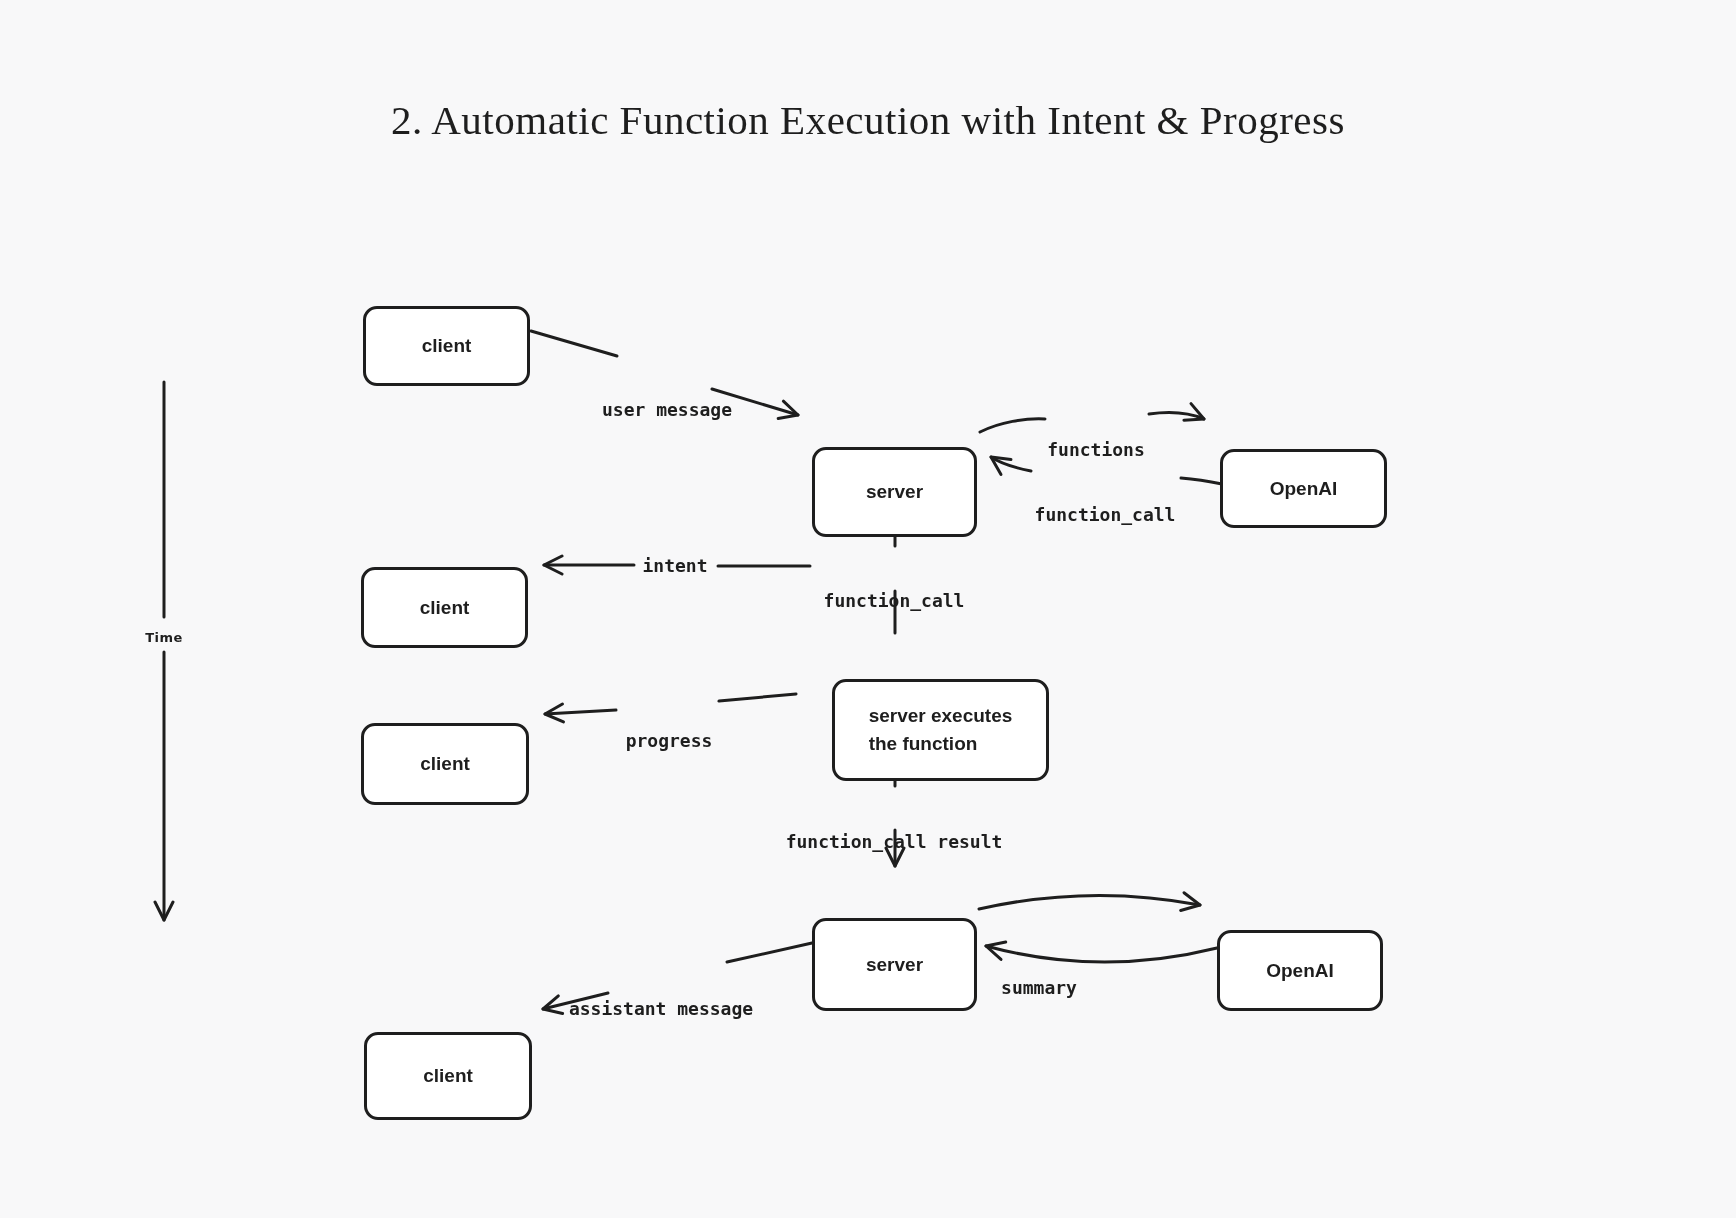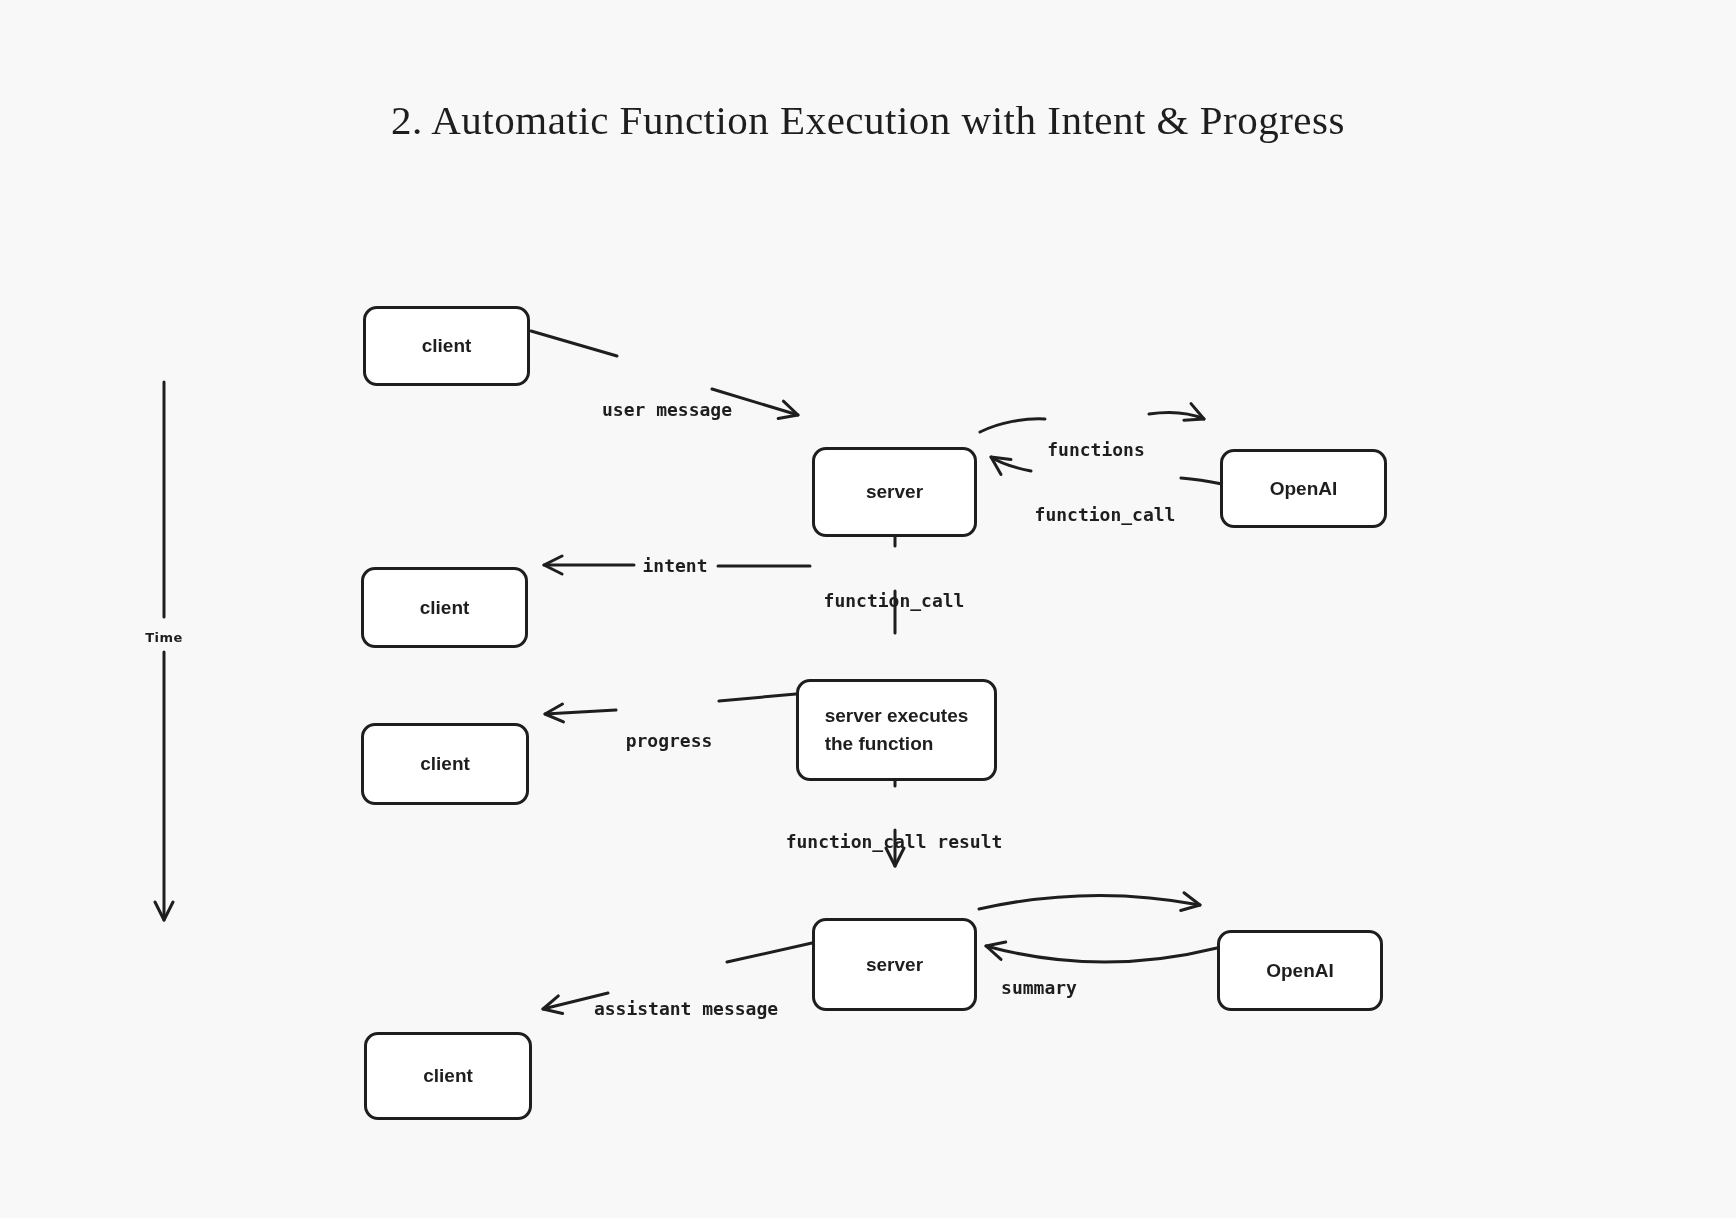--- a/index.html
+++ b/index.html
@@ -106,21 +106,21 @@
   </div>
 
   <div class="node" style="left:1220px;top:405px;width:167px;height:79px">
     <span>OpenAI</span>
   </div>
 
   <div class="node" style="left:361px;top:523px;width:167px;height:81px">
     <span>client</span>
   </div>
 
-  <div class="node" style="left:796px;top:635px;width:201px;height:102px">
+  <div class="node" style="left:832px;top:635px;width:217px;height:102px">
     <span>server executes
 the function</span>
   </div>
 
   <div class="node" style="left:361px;top:679px;width:168px;height:82px">
     <span>client</span>
   </div>
 
   <div class="node" style="left:812px;top:874px;width:165px;height:93px">
     <span>server</span>
@@ -143,17 +143,17 @@
   <div class="edge-label" style="left:894px;top:568px">function_call</div>
 
   <div class="edge-label" style="left:675px;top:533px">intent</div>
 
   <div class="edge-label" style="left:669px;top:708px">progress</div>
 
   <div class="edge-label" style="left:894px;top:809px">function_call result</div>
 
   <div class="edge-label" style="left:1039px;top:955px">summary</div>
 
-  <div class="edge-label" style="left:686px;top:976px">assistant message</div>
+  <div class="edge-label" style="left:661px;top:976px">assistant message</div>
 
   <div class="time-label" style="left:164px;top:637px">Time</div>
 
 </div>
 
 </body></html>

